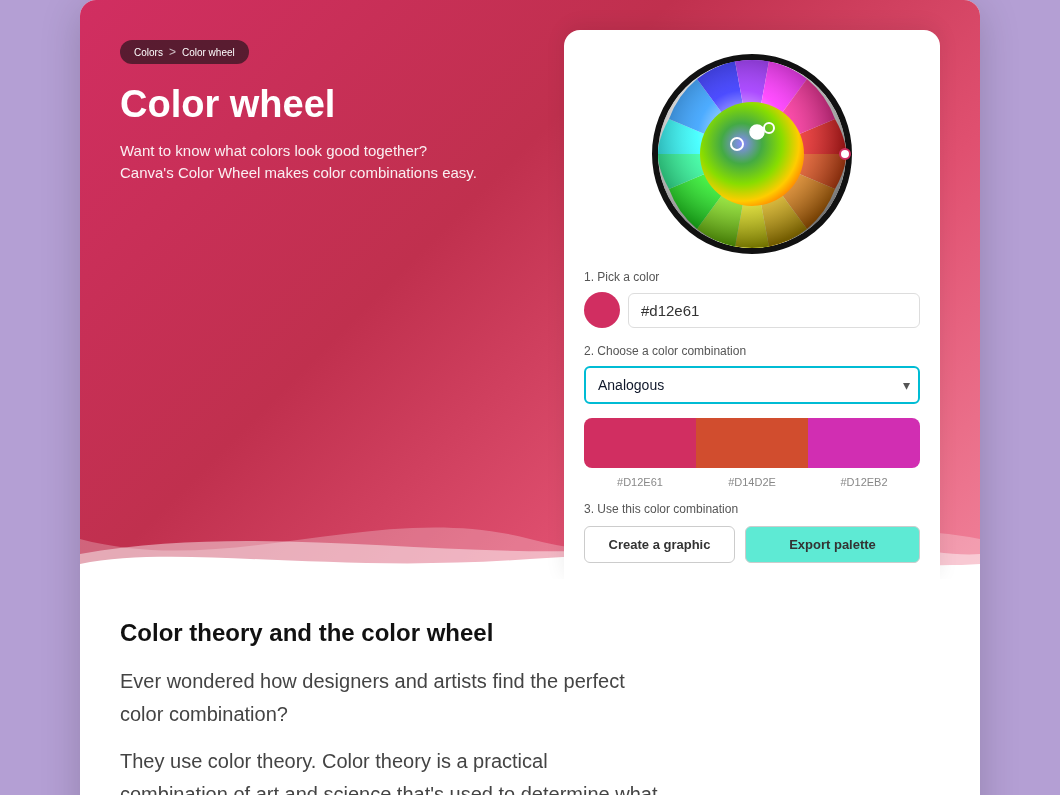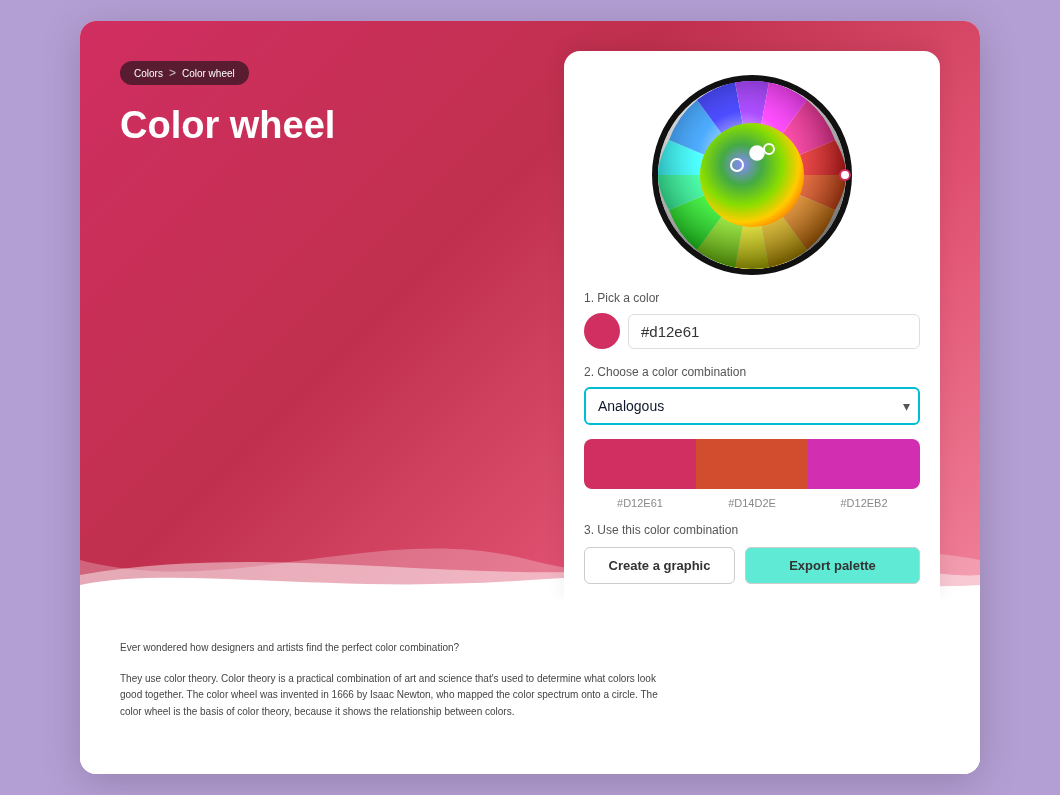--- a/index.html
+++ b/index.html
@@ -192,21 +192,21 @@
       padding: 40px 40px 40px 40px;
       background: white;
     }
     .theory-title {
       font-size: 24px;
       font-weight: 800;
       color: #111;
       margin-bottom: 18px;
     }
     .theory-text {
-      font-size: 10px;
+      font-size: 20px;
       color: #444;
       line-height: 1.65;
       margin-bottom: 14px;
       max-width: 540px;
     }
     
     .wave-svg {
       position: absolute;
       bottom: 0; left: 0; right: 0;
     }
@@ -218,20 +218,22 @@
 
   <div class="top-section">
 
     <div class="top-left">
       <div class="breadcrumb">
         <span>Colors</span>
         <span class="separator">&gt;</span>
         <span>Color wheel</span>
       </div>
       <h1 class="page-title">Color wheel</h1>
+      <p class="page-subtitle">Want to know what colors look good together?</p>
+      <p class="page-subtitle">Canva's Color Wheel makes color combinations easy.</p>
     </div>
 
     <div class="right-panel">
 
       <div class="color-wheel-container">
         <div style="position:relative; width:200px; height:200px;">
           
           <svg width="200" height="200" viewBox="0 0 200 200">
             <defs>
               <clipPath id="wheelClip">
@@ -323,17 +325,18 @@
     </div>
 
     <svg class="wave-svg" viewBox="0 0 900 80" preserveAspectRatio="none" height="80">
       <path d="M0,40 C150,80 300,0 450,40 C600,80 750,10 900,40 L900,80 L0,80 Z" fill="rgba(255,255,255,0.25)"></path>
       <path d="M0,55 C200,20 400,70 600,45 C750,25 850,60 900,55 L900,80 L0,80 Z" fill="rgba(255,255,255,0.45)"></path>
       <path d="M0,65 C100,45 250,75 450,60 C650,45 800,72 900,65 L900,80 L0,80 Z" fill="white"></path>
     </svg>
   </div>
 
   <div class="bottom-section">
+    <h2 class="theory-title">Color theory and the color wheel</h2>
     <p class="theory-text">Ever wondered how designers and artists find the perfect color combination?</p>
     <p class="theory-text">They use color theory. Color theory is a practical combination of art and science that's used to determine what colors look good together. The color wheel was invented in 1666 by Isaac Newton, who mapped the color spectrum onto a circle. The color wheel is the basis of color theory, because it shows the relationship between colors.</p>
 
   </div>
 </div>
 
 </body></html>

